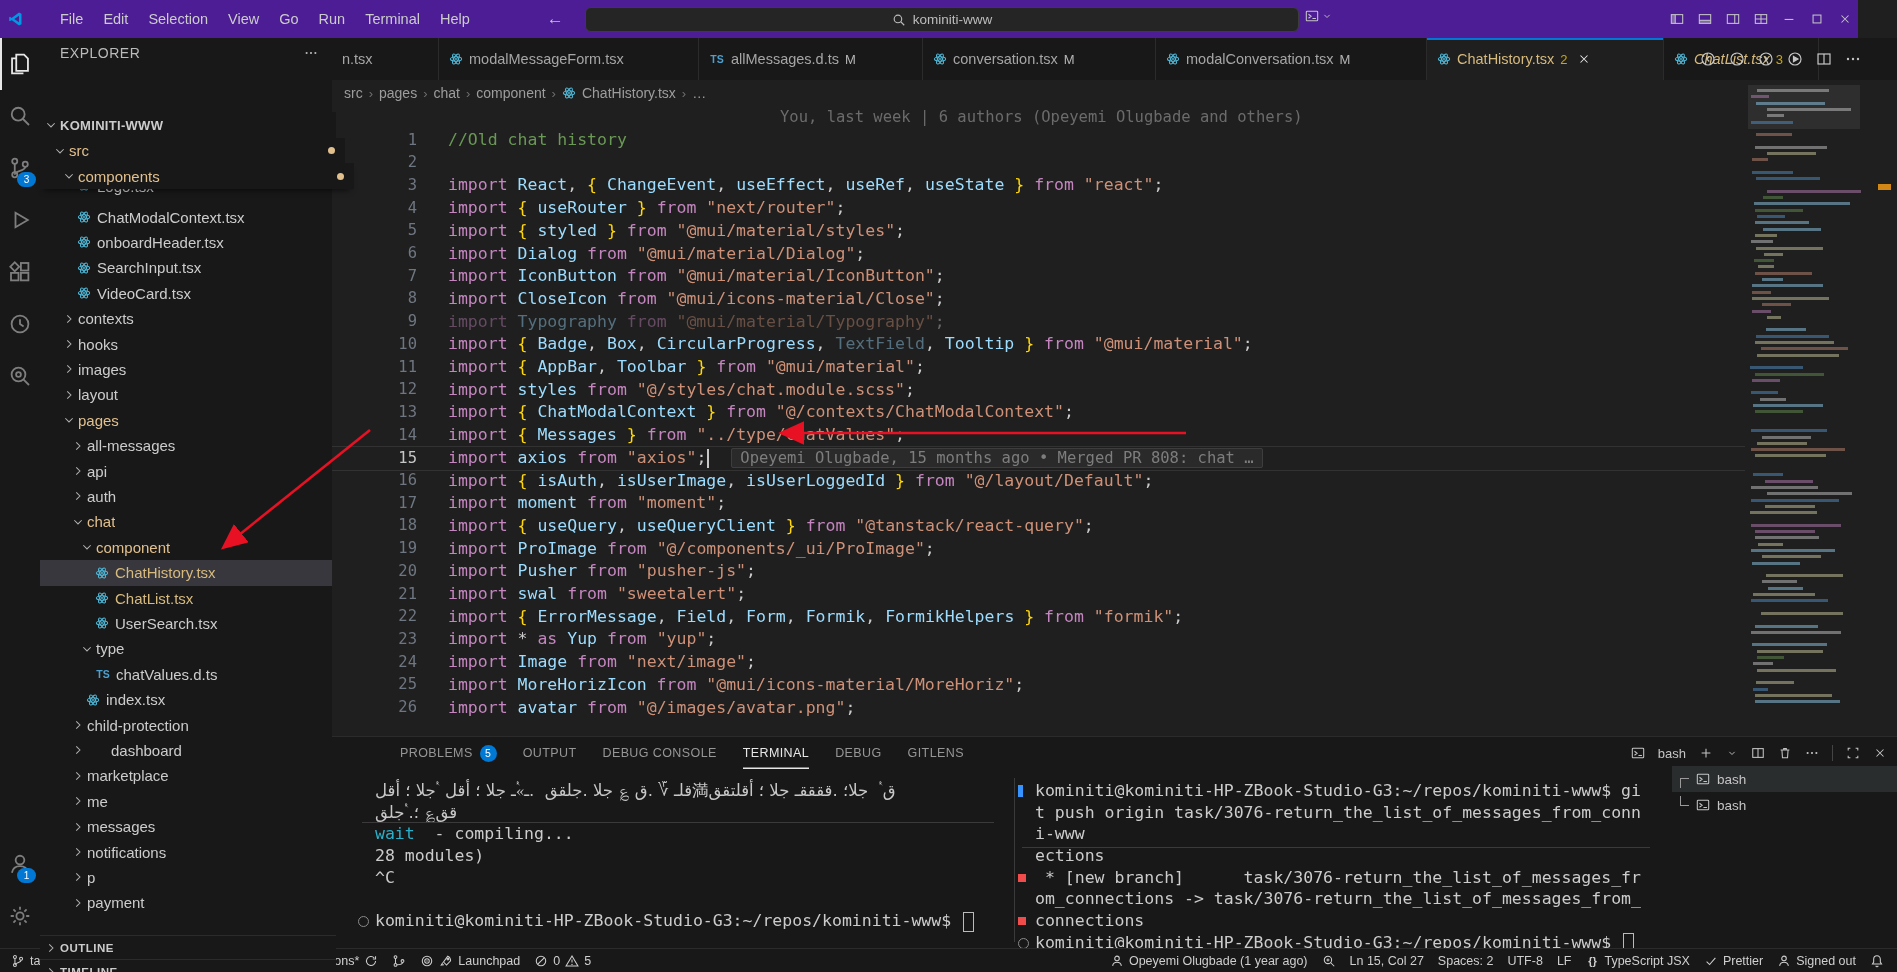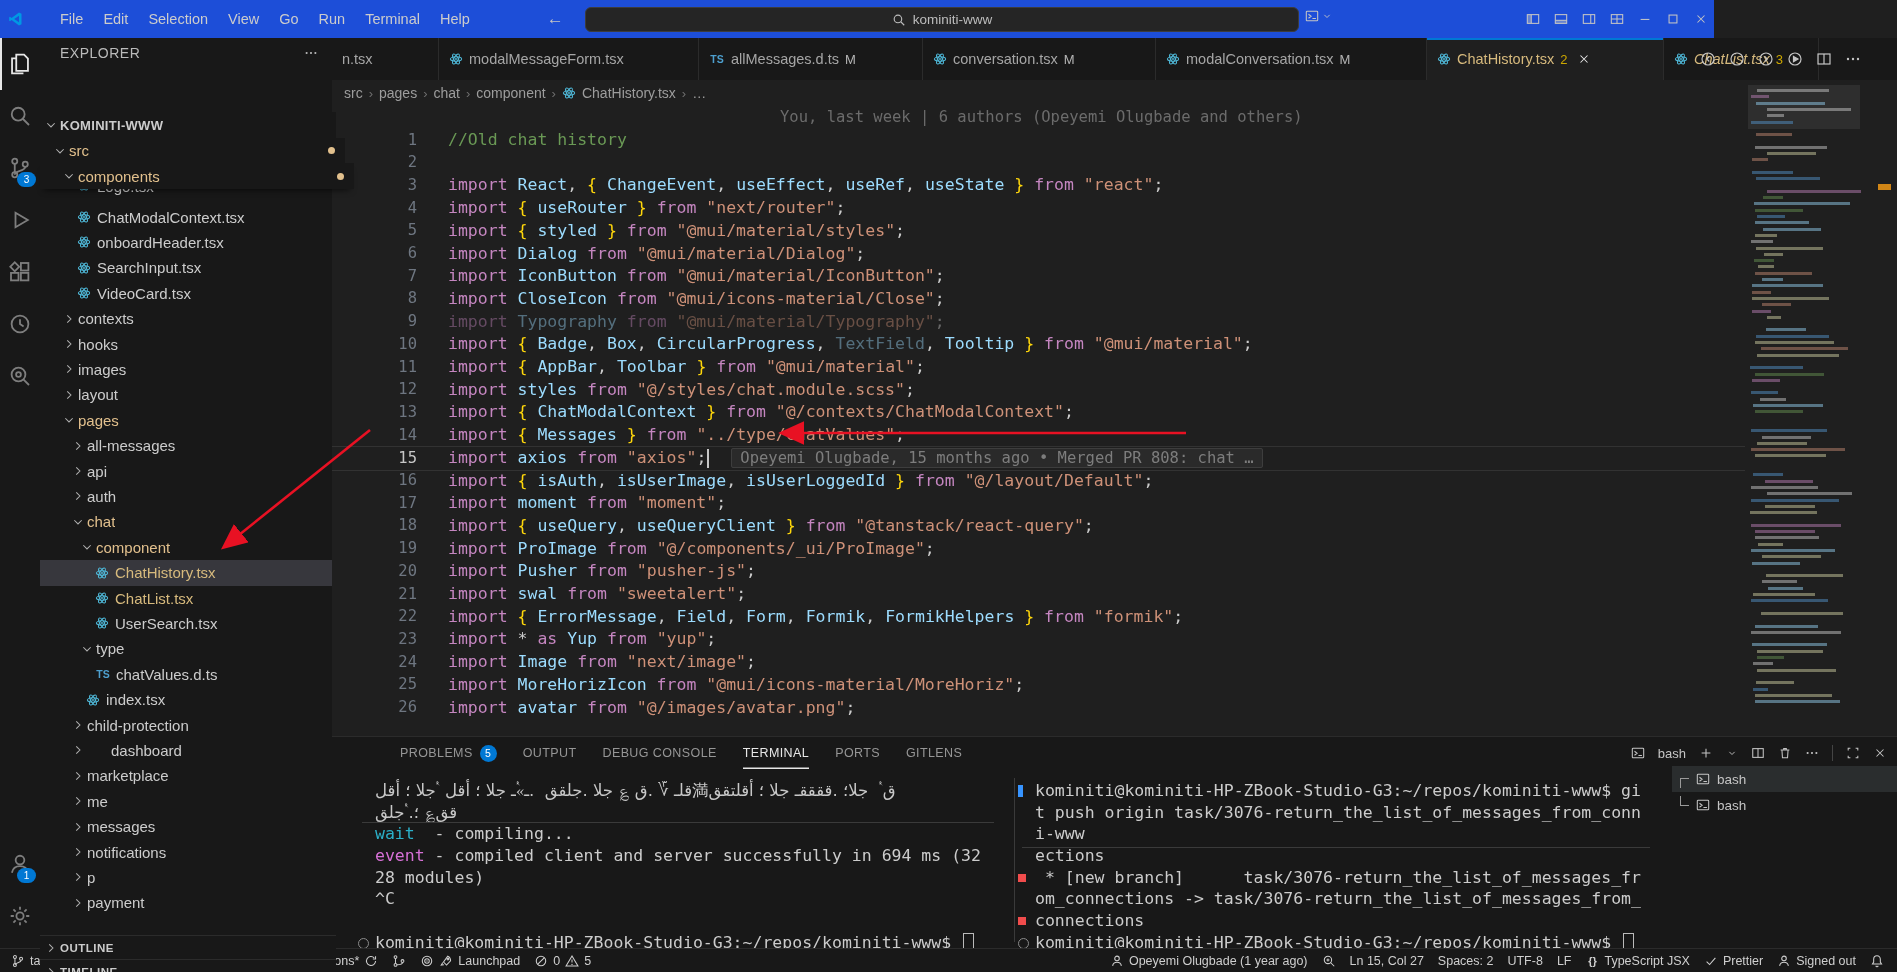--- a/index.html
+++ b/index.html
@@ -5,21 +5,21 @@
   html,body{margin:0;padding:0;background:#0d0d0d}
   #root{position:relative;width:1897px;height:972px;background:#1f1f1f;overflow:hidden;
         font-family:"Liberation Sans","DejaVu Sans",sans-serif;color:#cccccc;font-size:14px;}
   .abs{position:absolute}
   .icon{display:inline-flex;width:16px;height:16px;flex:none;align-items:center;justify-content:center}
   .icon svg{width:100%;height:100%}
   .icon14{width:14px;height:14px}
   .icon12{width:12px;height:12px}
 
   
-  #titlebar{left:0;top:0;width:1714px;height:38px;background:#1d4ed8;border-bottom:1px solid #2b2b2b;display:flex;align-items:center}
+  #titlebar{left:0;top:0;width:1858px;height:38px;background:#4c1d95;border-bottom:1px solid #2b2b2b;display:flex;align-items:center}
   #menus{display:flex;margin-left:26px}
   .menu-item{padding:0 10px;line-height:38px;font-size:14.5px;color:#cccccc;cursor:default}
   .navarrow{color:#c5c5c5;font-size:17px;padding:0 9px}
   #searchbox{position:absolute;left:585px;top:7px;width:712px;height:23px;background:#252525;border:1px solid #3c3c3c;border-radius:6px;
      display:flex;align-items:center;justify-content:center;color:#bdbdbd;font-size:13.5px;gap:7px}
   #search-extra{position:absolute;left:1305px;top:9px;display:flex;align-items:center;color:#c5c5c5;gap:2px}
   #win-icons{position:absolute;right:6px;top:0;height:38px;display:flex;align-items:center;gap:14px;color:#c5c5c5}
 
   
   #activitybar{left:0;top:38px;width:40px;height:910px;background:#181818;display:flex;flex-direction:column;justify-content:space-between}
@@ -887,21 +887,21 @@
         <div class="ptab">
           <span>OUTPUT</span>
         </div>
         <div class="ptab">
           <span>DEBUG CONSOLE</span>
         </div>
         <div class="ptab active">
           <span>TERMINAL</span>
         </div>
         <div class="ptab">
-          <span>PORTS</span>
+          <span>DEBUG</span>
         </div>
         <div class="ptab">
           <span>GITLENS</span>
         </div>
       </div>
     <div id="panel-actions">
         <span class="icon icon14">
           <svg viewBox="0 0 16 16" fill="none" stroke="currentColor" stroke-width="1.2">
             <rect x="1.5" y="2.5" width="13" height="11" rx="1"></rect>
             <path d="M4 6l3 2.3L4 10.6M8.5 10.8h4"></path>
@@ -946,21 +946,20 @@
           <svg viewBox="0 0 16 16" fill="none" stroke="currentColor" stroke-width="1.2">
             <path d="M4 4l8 8M12 4l-8 8"></path>
           </svg>
         </span>
       </div>
   </div>
   <div id="term-left" class="term abs" style="left:375px;top:780px;width:632px;height:164px">
       <div class="trow garbled">لقأ ؛ الج ٝ لقأ ؛ الج ـ«ٝـ.  ققلج. الج ؏ ق. ؆ ـلق満ققتلقأ ؛ الج ـقققق. ؛الج   ٝق</div>
       <div class="trow garbled">قلج ٝ.؛ ؏قق</div>
       <div class="trow"><span class="t-cy">wait</span><span>  - compiling...</span></div>
-      <div class="trow"><span class="t-mg">event</span><span> - compiled client and server successfully in 694 ms (32</span></div>
       <div class="trow"><span>28 modules)</span></div>
       <div class="trow"><span>^C</span></div>
       <div class="trow">&nbsp;</div>
       <div class="trow"><span class="tdeco deco-circle"></span><span>kominiti@kominiti-HP-ZBook-Studio-G3:~/repos/kominiti-www$ </span><span style="display: inline-block; width: 9px; height: 18px; border: 1px solid rgb(187, 187, 187); vertical-align: middle; margin-left: 2px;"></span></div>
     </div>
   <div id="term-right" class="term abs" style="left:1035px;top:780px;width:630px;height:164px">
       <div class="trow"><span class="tdeco deco-blue"></span><span>kominiti@kominiti-HP-ZBook-Studio-G3:~/repos/kominiti-www$ gi</span></div>
       <div class="trow"><span>t push origin task/3076-return_the_list_of_messages_from_conn</span></div>
       <div class="trow"><span>i-www</span></div>
       <div class="trow"><span>ections</span></div>

